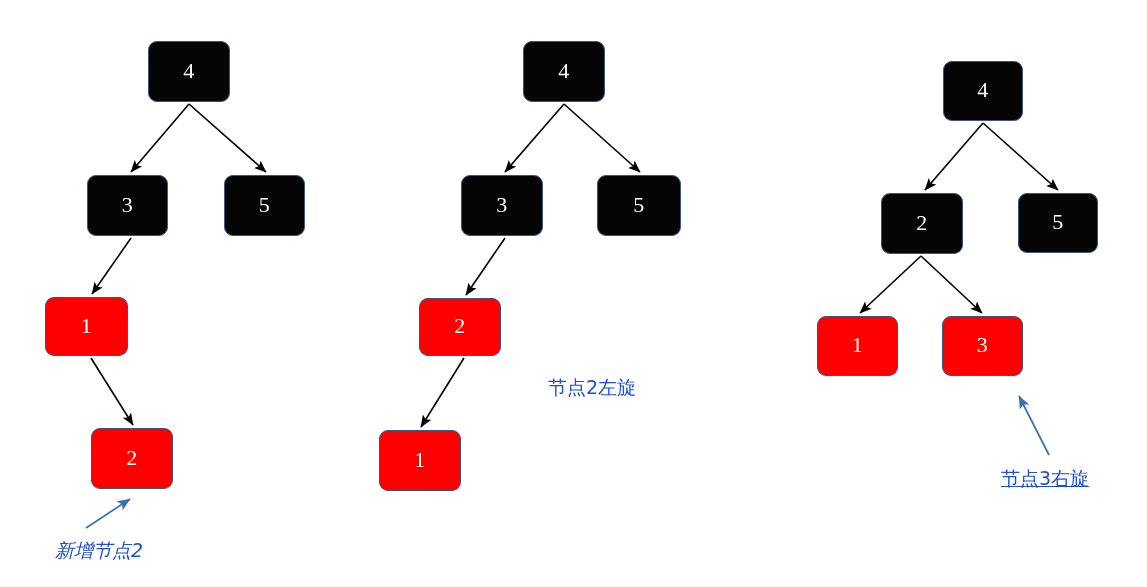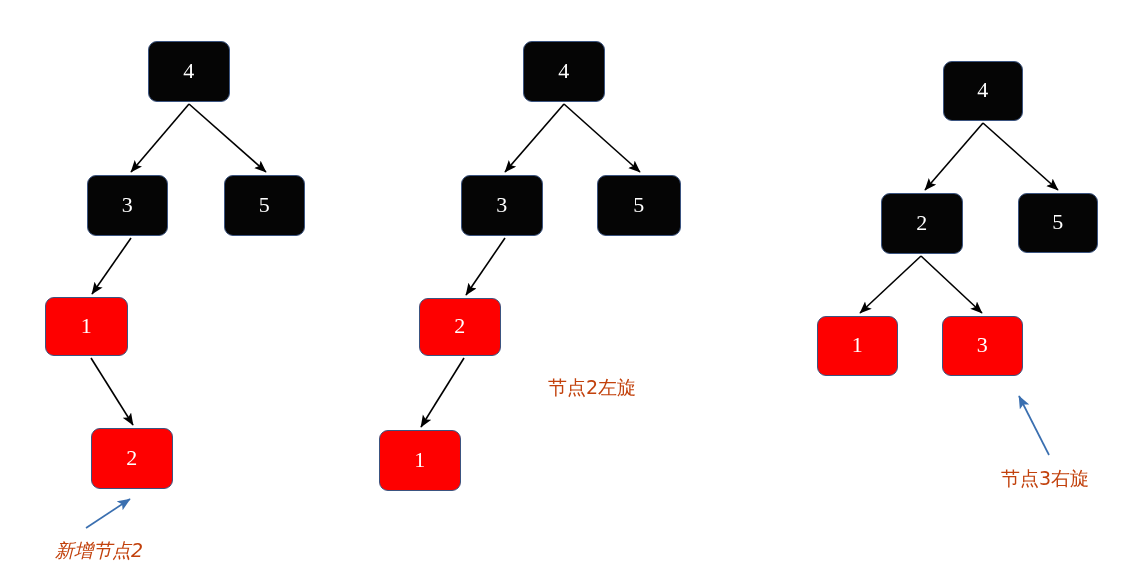--- a/index.html
+++ b/index.html
@@ -45,21 +45,21 @@
   }
   .node.red {
     background: #fe0000;
   }
   .node .node-label {
     display: block;
     transform: translateY(-1px);
   }
   .annotation {
     position: absolute;
-    color: #c2410c;
+    color: #1d4ed8;
     font-family: "DejaVu Sans", sans-serif;
     font-size: 19px;
     white-space: nowrap;
     user-select: none;
   }
 </style>
 </head>
 <body>
 
 <div id="canvas">
@@ -136,16 +136,16 @@
       <div class="node red" style="left: 817px; top: 316px; width: 81px; height: 60px;">
         <span class="node-label">1</span>
       </div>
       <div class="node red" style="left: 942px; top: 316px; width: 81px; height: 60px;">
         <span class="node-label">3</span>
       </div>
     </div>
   <div id="text-layer">
       <div class="annotation" style="left: 55px; top: 538px; font-style: italic;">新增节点2</div>
       <div class="annotation" style="left: 548px; top: 375px;">节点2左旋</div>
-      <div class="annotation" style="left: 1001px; top: 466px;">节点3右旋</div>
+      <div class="annotation" style="left: 1001px; top: 466px; text-decoration: underline;">节点3右旋</div>
     </div>
 
 </div>
 
 </body></html>

